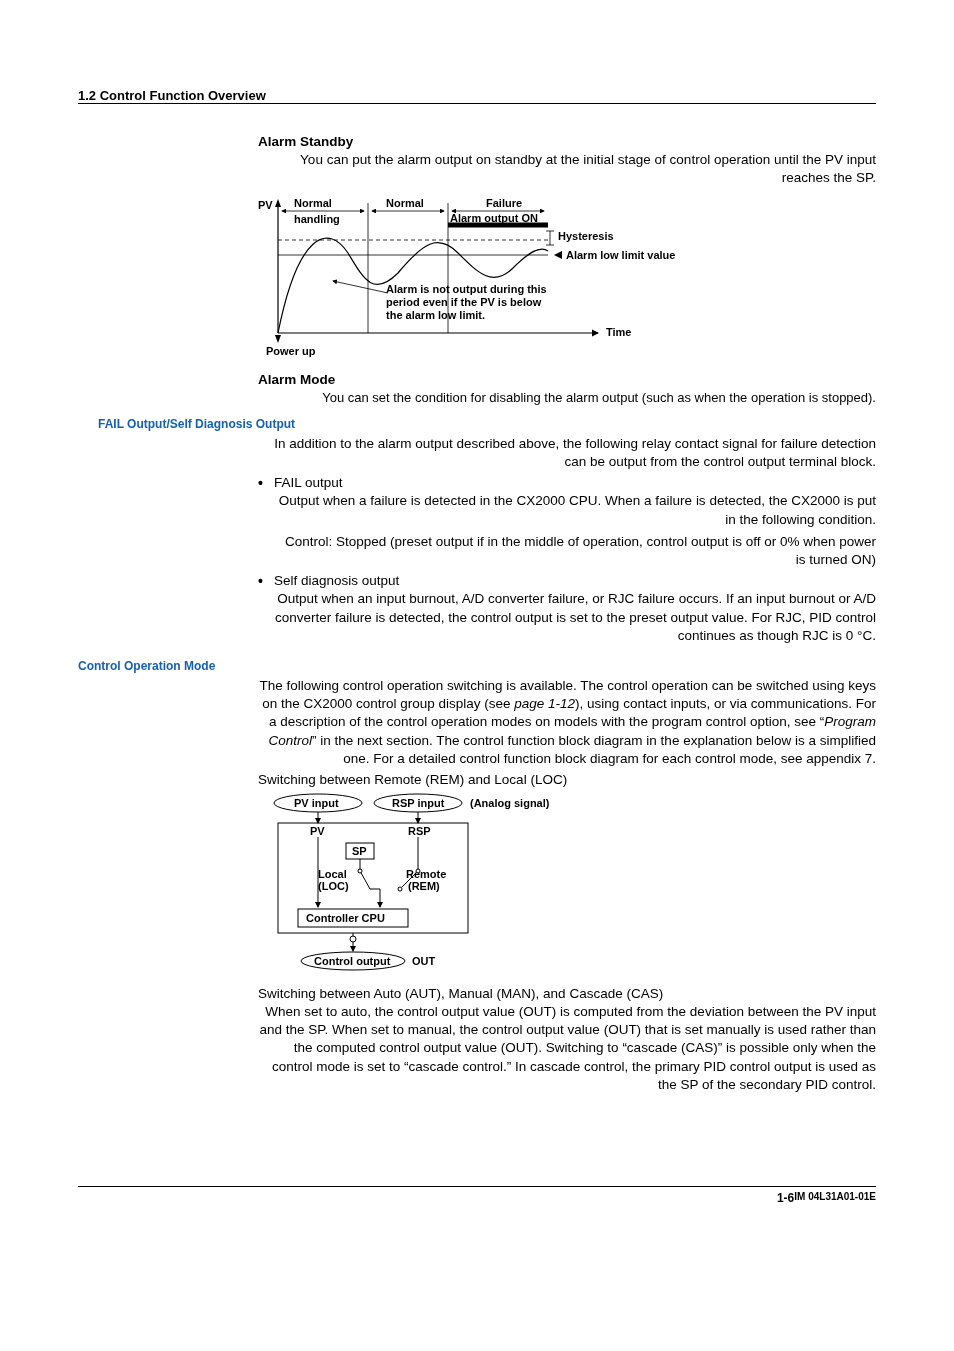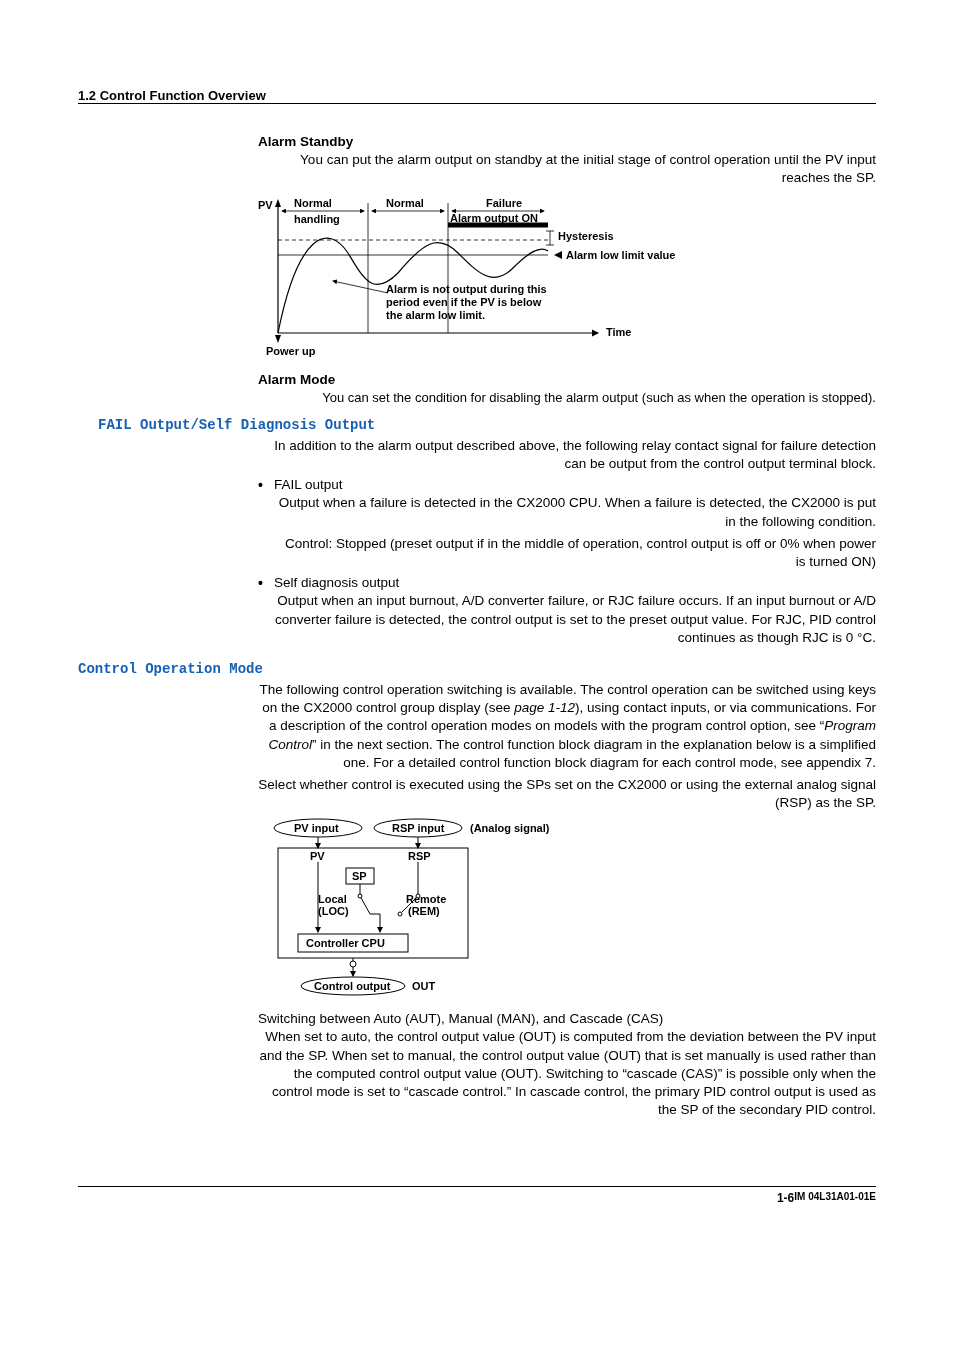--- a/index.html
+++ b/index.html
@@ -23,24 +23,23 @@
     border-bottom: 1px solid #000;
     padding-bottom: 0;
     margin-bottom: 30px;
   }
   .sect-label { font-weight: bold; font-size: 13.5px; margin-top: 4px; }
   .sub-label { font-weight: normal; font-size: 13.5px; }
   p { margin: 2px 0 4px 0; line-height: 1.35; font-size: 13.5px; text-align: right; }
   .indent1 { margin-left: 180px; }
   h2.section {
     color: #1560b3;
-    font-size: 14px;
+    font-size: 12px;
     font-weight: bold;
     margin: 10px 0 4px 20px;
-    font-family: Liberation Mono, monospace;
   }
   .bullet-row { display: flex; flex-direction: row; }
   .bullet-dot { width: 16px; flex: 0 0 16px; font-weight: bold; }
   
   .diagram { margin: 6px 0 6px 180px; }
   svg text { font-family: Arial, Helvetica, sans-serif; }
   .footer {
     position: absolute;
     bottom: 146px;
     left: 78px; right: 78px;
@@ -149,21 +148,21 @@
         <p>Output when an input burnout, A/D converter failure, or RJC failure occurs.  If an input burnout or A/D converter failure is detected, the control output is set to the preset output value.  For RJC, PID control continues as though RJC is 0 °C.</p>
       </div>
     </div>
   </div>
 
   <h2 class="section" style="margin-left:0">Control Operation Mode</h2>
   <div class="indent1">
     <p>
       <span>The following control operation switching is available.  The control operation can be switched using keys on the CX2000 control group display (see </span><i>page 1-12</i><span>), using contact inputs, or via communications.  For a description of the control operation modes on models with the program control option, see “</span><i>Program Control</i><span>” in the next section.  The control function block diagram in the explanation below is a simplified one.  For a detailed control function block diagram for each control mode, see appendix 7.</span>
     </p>
-    <p>Select whether control is executed using the SPs set on the CX2000 or using the external analog signal (RSP) as the SP.</p>
+    <div class="sub-label">Switching between Remote (REM) and Local (LOC)</div>
   </div>
 
   <div class="diagram">
     <svg width="360" height="180" viewBox="0 0 360 180">
       <defs>
         <marker id="arr2" markerWidth="6" markerHeight="6" refX="5" refY="3" orient="auto">
           <path d="M0,0 L6,3 L0,6 Z" fill="#000"></path>
         </marker>
       </defs>
 

